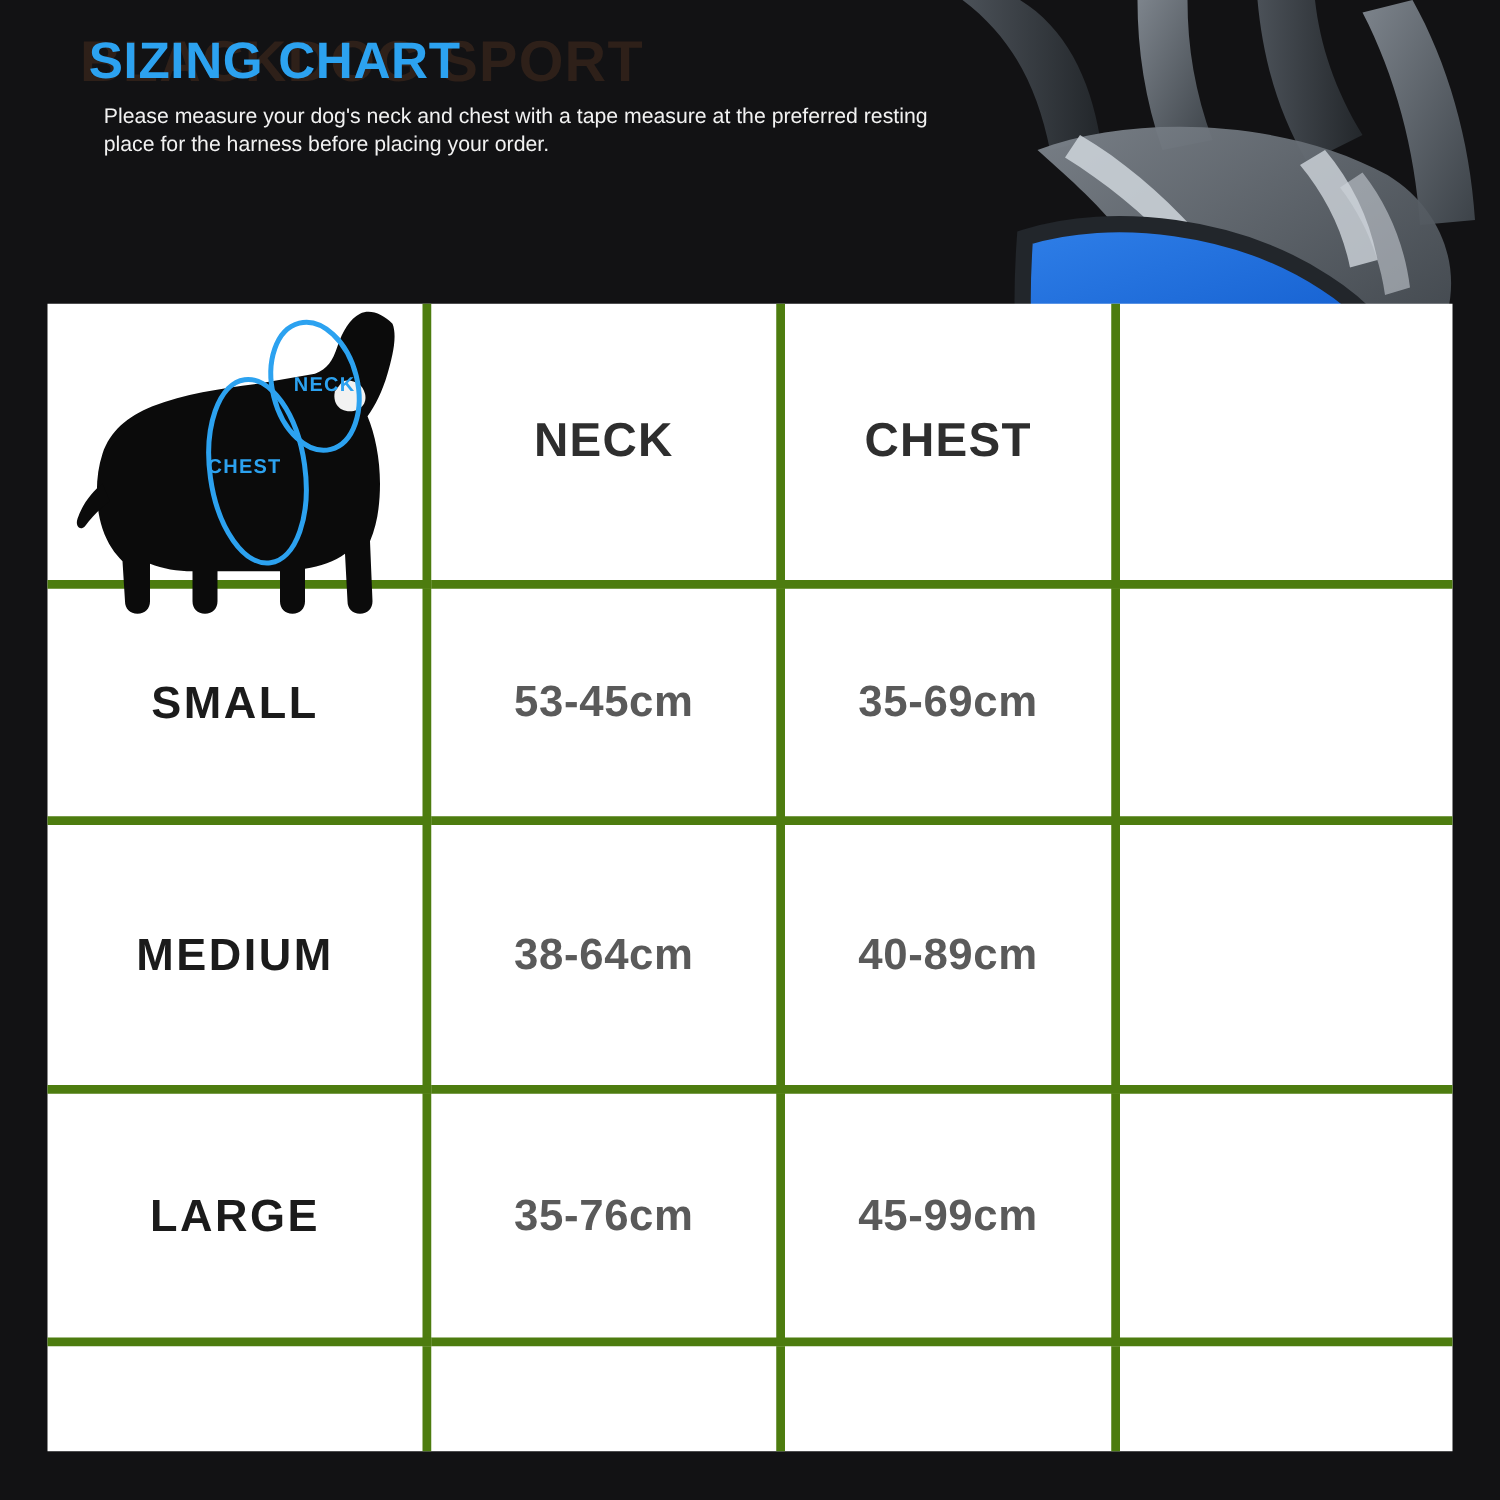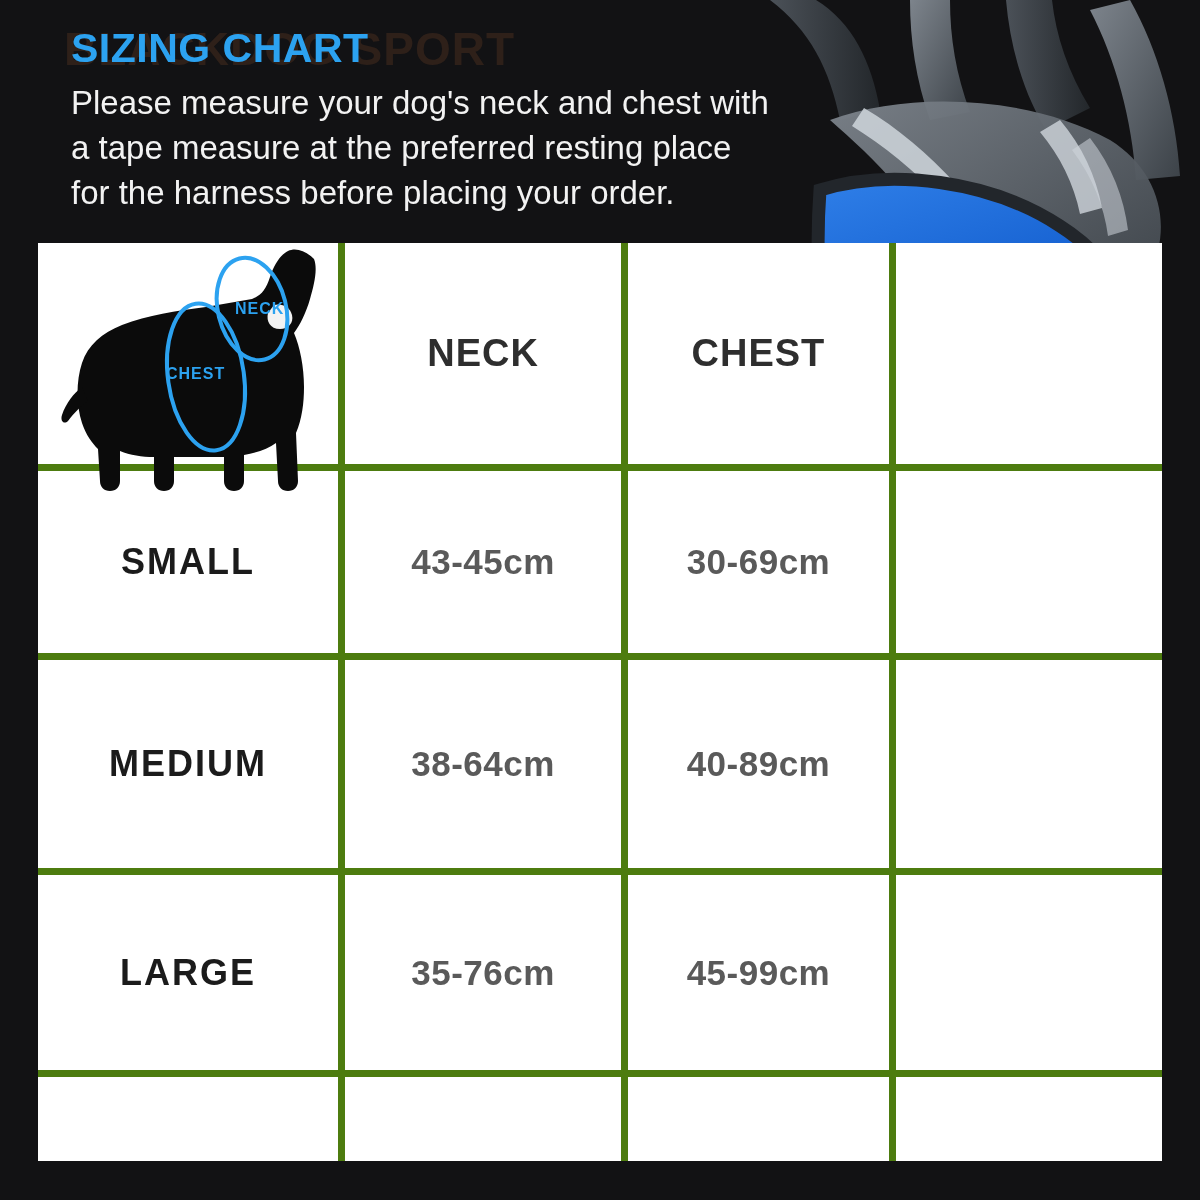--- a/index.html
+++ b/index.html
@@ -45,24 +45,24 @@
   }
   .title {
     font-size: 41px;
     font-weight: bold;
     letter-spacing: 0.5px;
     color: #2ca2f0;
     margin: 0 0 12px 0;
     line-height: 1;
   }
   .subtitle {
-    font-size: 33px;
+    font-size: 17px;
     line-height: 1.36;
     color: #f2f2f2;
-    margin: 0;
+    margin: 12px;
     font-weight: normal;
   }
 
   
   .table-wrap {
     position: absolute;
     left: 38px;
     top: 243px;
     width: 1124px;
     height: 918px;
@@ -257,24 +257,24 @@
           <td>
             <span class="hdr-label"></span>
           </td>
         </tr>
 
         <tr class="r-small">
           <td>
             <span class="size-label">SMALL</span>
           </td>
           <td>
-            <span class="meas">43-45cm</span>
-          </td>
-          <td>
-            <span class="meas">30-69cm</span>
+            <span class="meas">53-45cm</span>
+          </td>
+          <td>
+            <span class="meas">35-69cm</span>
           </td>
           <td>
             <span class="meas"></span>
           </td>
         </tr>
 
         <tr class="r-medium">
           <td>
             <span class="size-label">MEDIUM</span>
           </td>

